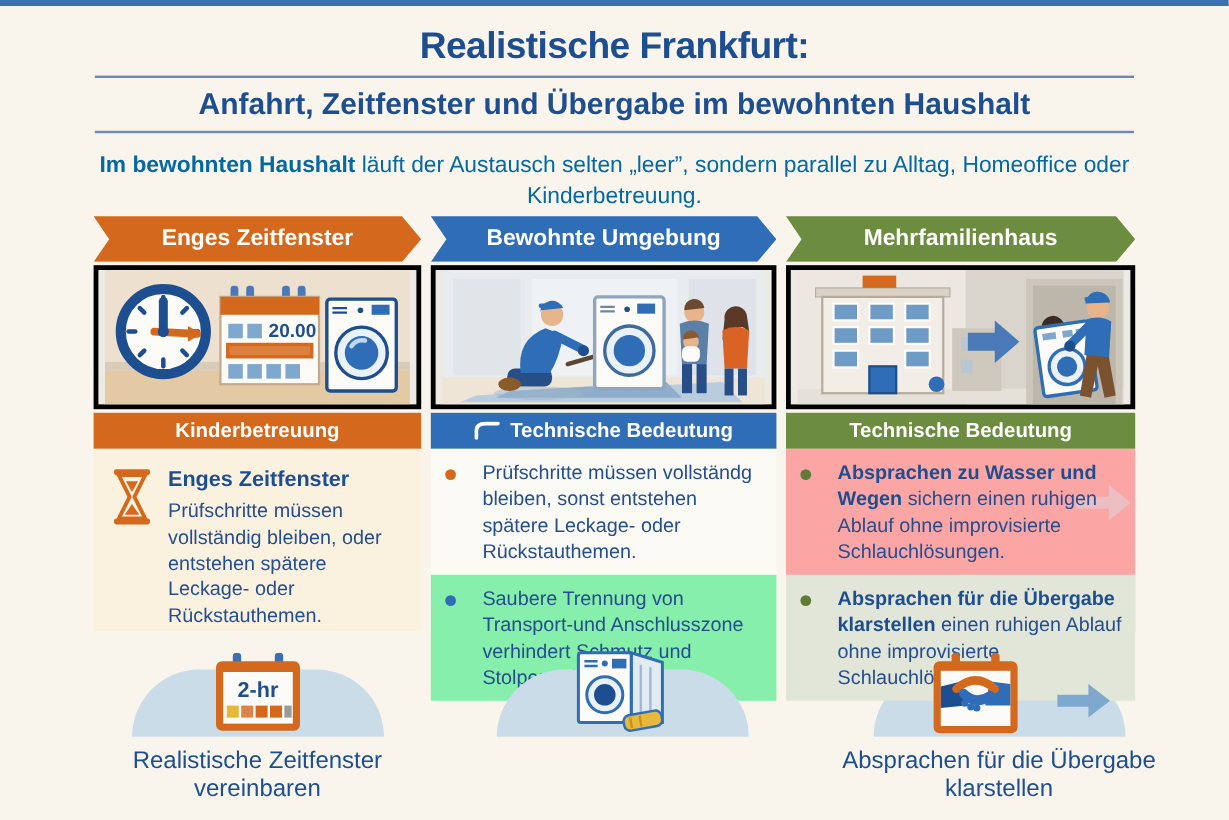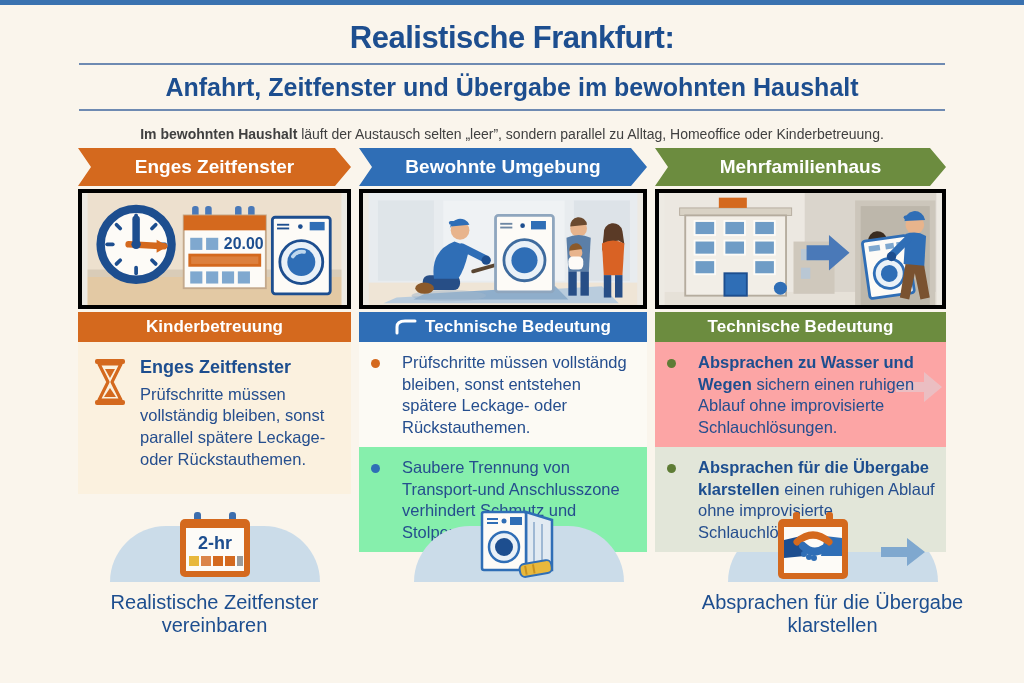--- a/index.html
+++ b/index.html
@@ -11,21 +11,21 @@
   body{
     font-family:"Liberation Sans","DejaVu Sans",sans-serif;
     background:var(--cream); color:var(--navy); overflow:hidden; position:relative;
   }
   .topbar{height:5px;background:#3A72B0;}
   
   .header{text-align:center;}
   .title{font-size:31px;font-weight:bold;color:var(--navy);margin-top:15px;letter-spacing:-0.5px;}
   .rule{height:2px;background:var(--rule);margin:7px auto 0 auto;width:866px;opacity:.85;}
   .subtitle{font-size:25px;font-weight:bold;color:var(--navy);margin-top:8px;}
-  .intro{font-size:14px;color:#404040;margin:14px auto 0 auto;width:880px;line-height:1.35;}
+  .intro{font-size:19px;color:#0369a1;margin:14px auto 0 auto;width:880px;line-height:1.35;}
   .intro b{font-weight:bold;}
   
   .grid{display:grid;grid-template-columns:273px 288px 291px;column-gap:8px;margin:4px auto 0 auto;width:868px;}
   .banner{
     height:38px;display:flex;align-items:center;justify-content:center;
     color:#fff;font-weight:bold;font-size:19px;
     clip-path:polygon(0 0,calc(100% - 16px) 0,100% 50%,calc(100% - 16px) 100%,0 100%,13px 50%);
   }
   .banner.orange{background:var(--orange);} .banner.blue{background:var(--blue);} .banner.green{background:var(--green);}
   .illus{height:120px;border:4px solid #000000;margin-top:3px;overflow:hidden;background:#EDEAE3;}
@@ -267,21 +267,21 @@
       <svg width="36" height="48" viewBox="0 0 36 48">
         <rect x="3" y="1" width="30" height="5" rx="2" fill="#D4691E"></rect>
         <rect x="3" y="42" width="30" height="5" rx="2" fill="#D4691E"></rect>
         <path d="M7,6 L29,6 L20,24 L29,42 L7,42 L16,24 Z" fill="none" stroke="#D4691E" stroke-width="3.2" stroke-linejoin="round"></path>
         <path d="M13,11 L23,11 L18,20 Z" fill="#D4691E"></path>
         <path d="M12,39 L24,39 L18,30 Z" fill="#D4691E"></path>
       </svg>
     </div>
     <div>
       <h3>Enges Zeitfenster</h3>
-      <div>Prüfschritte müssen vollständig bleiben, sonst parallel spätere Leckage- oder Rückstauthemen.</div>
+      <div>Prüfschritte müssen vollständig bleiben, oder entstehen spätere Leckage- oder Rückstauthemen.</div>
     </div>
   </div>
 
   <div class="card c2">
     <div class="bullet" data-dot="orange">
       <span class="dot"></span>
       <span><b></b><span>Prüfschritte müssen vollständg bleiben, sonst entstehen spätere Leckage- oder Rückstauthemen.</span></span>
     </div>
     <div class="bullet band-gray" data-dot="blue">
       <span class="dot"></span>

